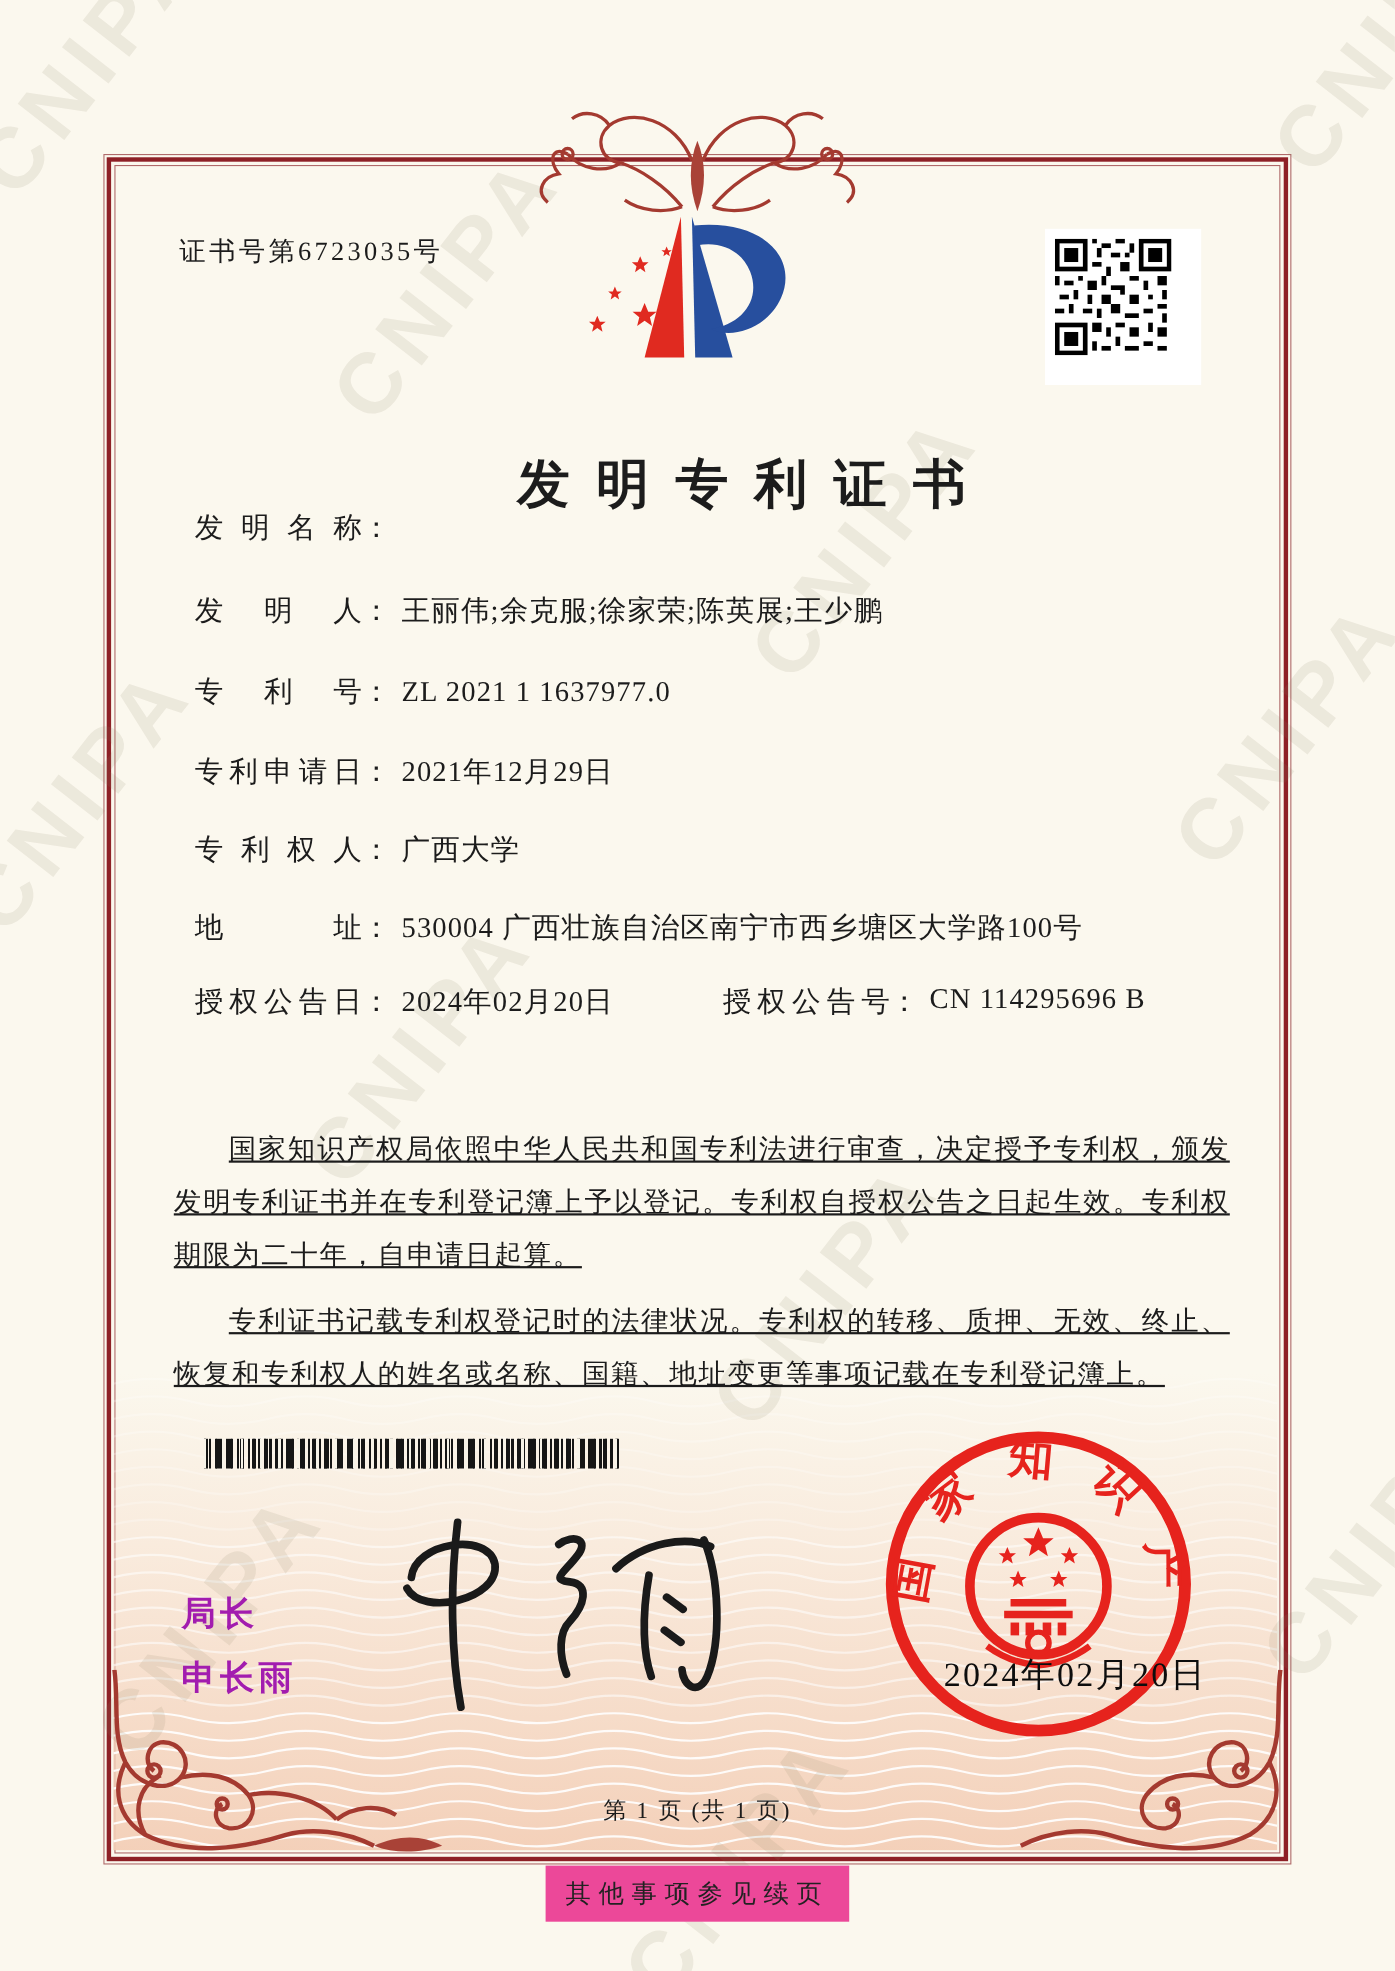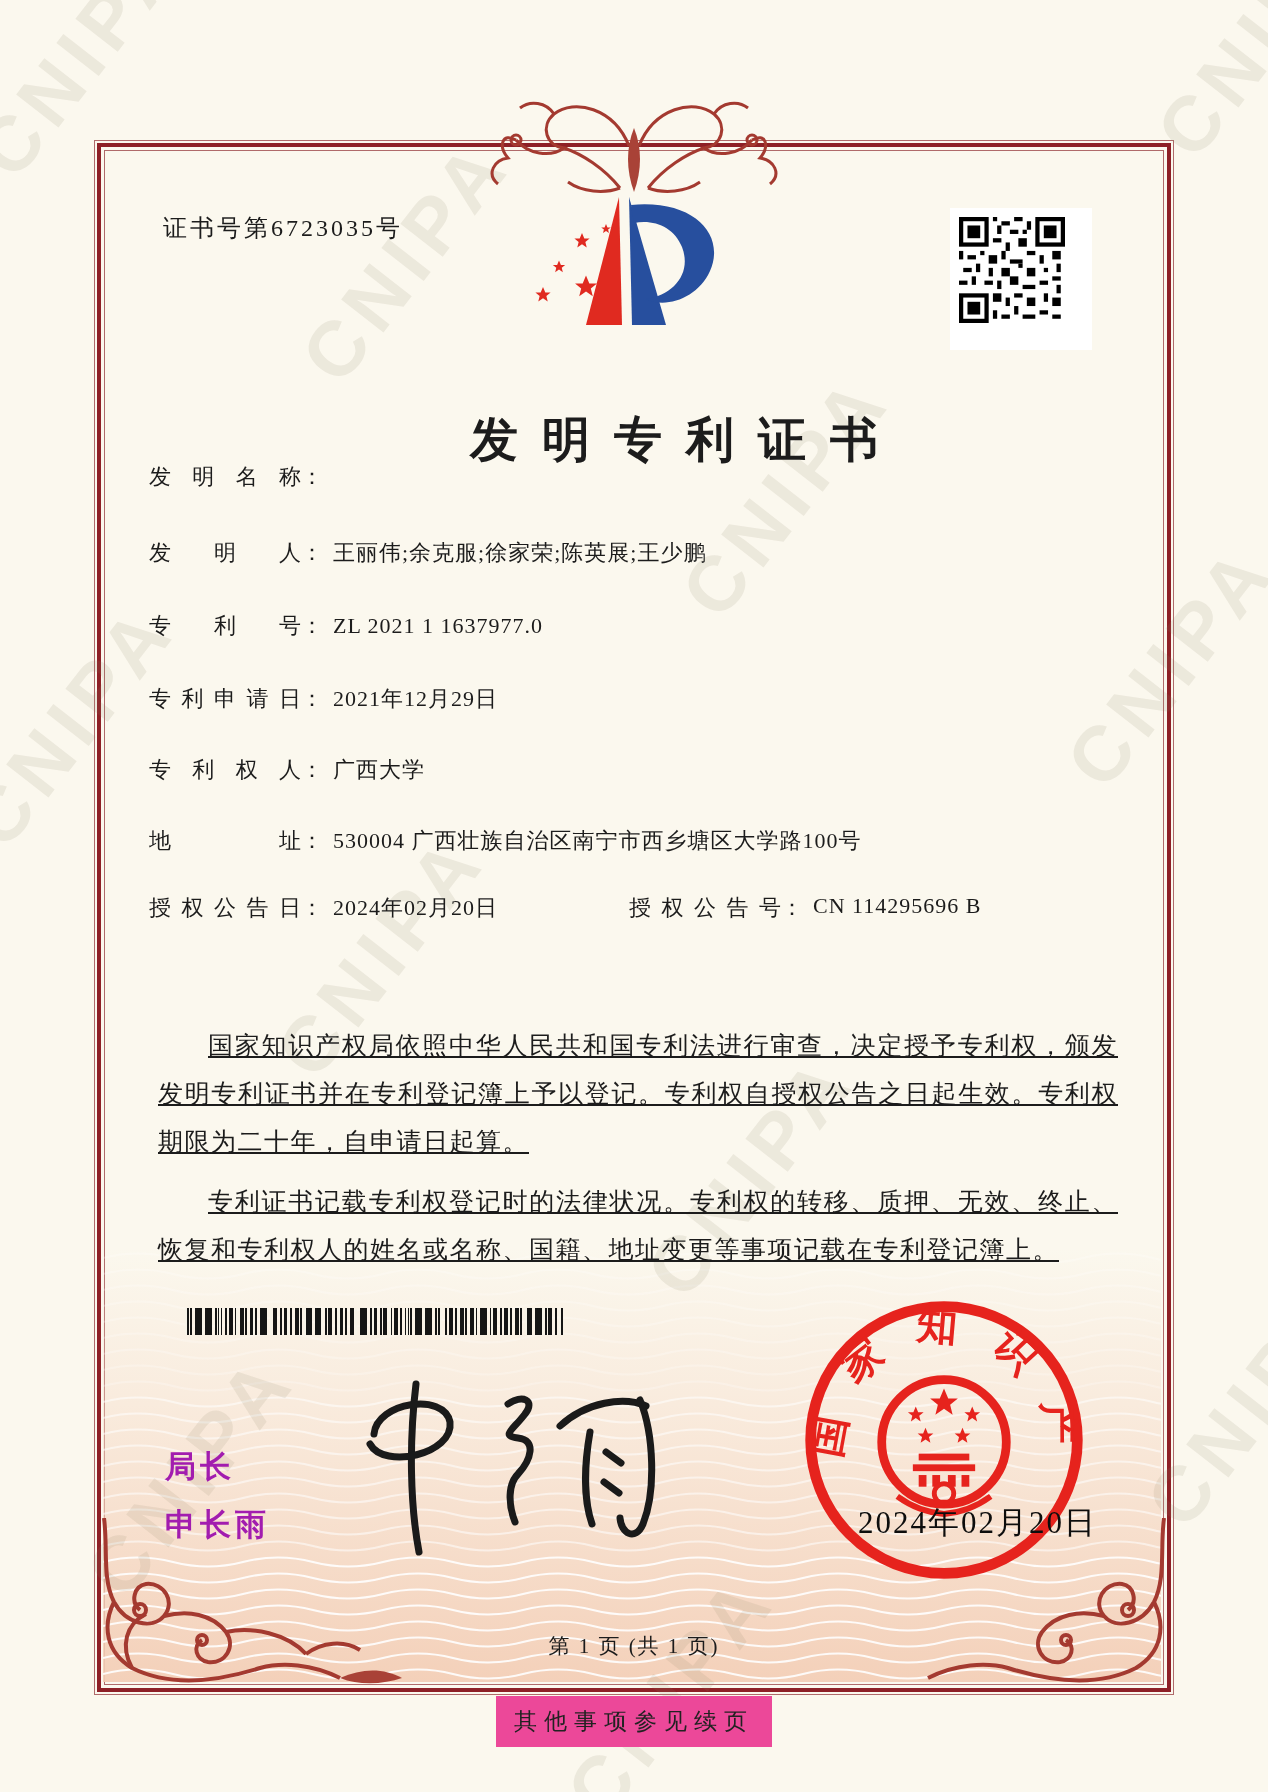--- a/index.html
+++ b/index.html
@@ -16,21 +16,21 @@
   .frame::before{content:"";position:absolute;inset:3px;border:1px solid #b06a6a;}
   
   .guilloche{position:absolute;left:103px;top:1248px;width:1058px;height:434px;z-index:1;
              background:linear-gradient(180deg,rgba(246,216,196,0) 0%,rgba(246,216,196,0.45) 40%,
                          rgba(243,205,181,0.92) 100%);}
   .content{position:absolute;z-index:3;}
   .cert-no{left:163px;top:212px;font-size:24px;letter-spacing:3px;}
   .title{left:0;top:408px;width:1268px;text-align:center;font-size:48px;font-weight:700;
          letter-spacing:24px;text-indent:24px;padding-left:40px;}
   .qr-box{left:950px;top:208px;width:124px;height:124px;background:#fff;padding:9px;}
-  .field-row{left:149px;width:960px;font-size:22px;display:flex;align-items:baseline;}
+  .field-row{left:177px;width:960px;font-size:26px;display:flex;align-items:baseline;}
   .flabel{display:inline-block;width:152px;text-align:justify;text-align-last:justify;flex:0 0 152px;}
   .fcolon{flex:0 0 auto;margin-right:10px;}
   .fvalue{letter-spacing:1px;white-space:nowrap;}
   .grant-pair{display:flex;align-items:flex-start;}
   .para{left:158px;width:960px;font-size:25px;line-height:48px;letter-spacing:1.5px;
         text-align:justify;text-indent:2em;text-decoration:underline;}
   .barcode{left:185px;top:1308px;width:378px;height:27px;
     background-image:
       repeating-linear-gradient(90deg,#f7f3e8 0 2px,rgba(0,0,0,0) 2px 17px),
       repeating-linear-gradient(90deg,#151515 0 2px,rgba(0,0,0,0) 2px 5px),

